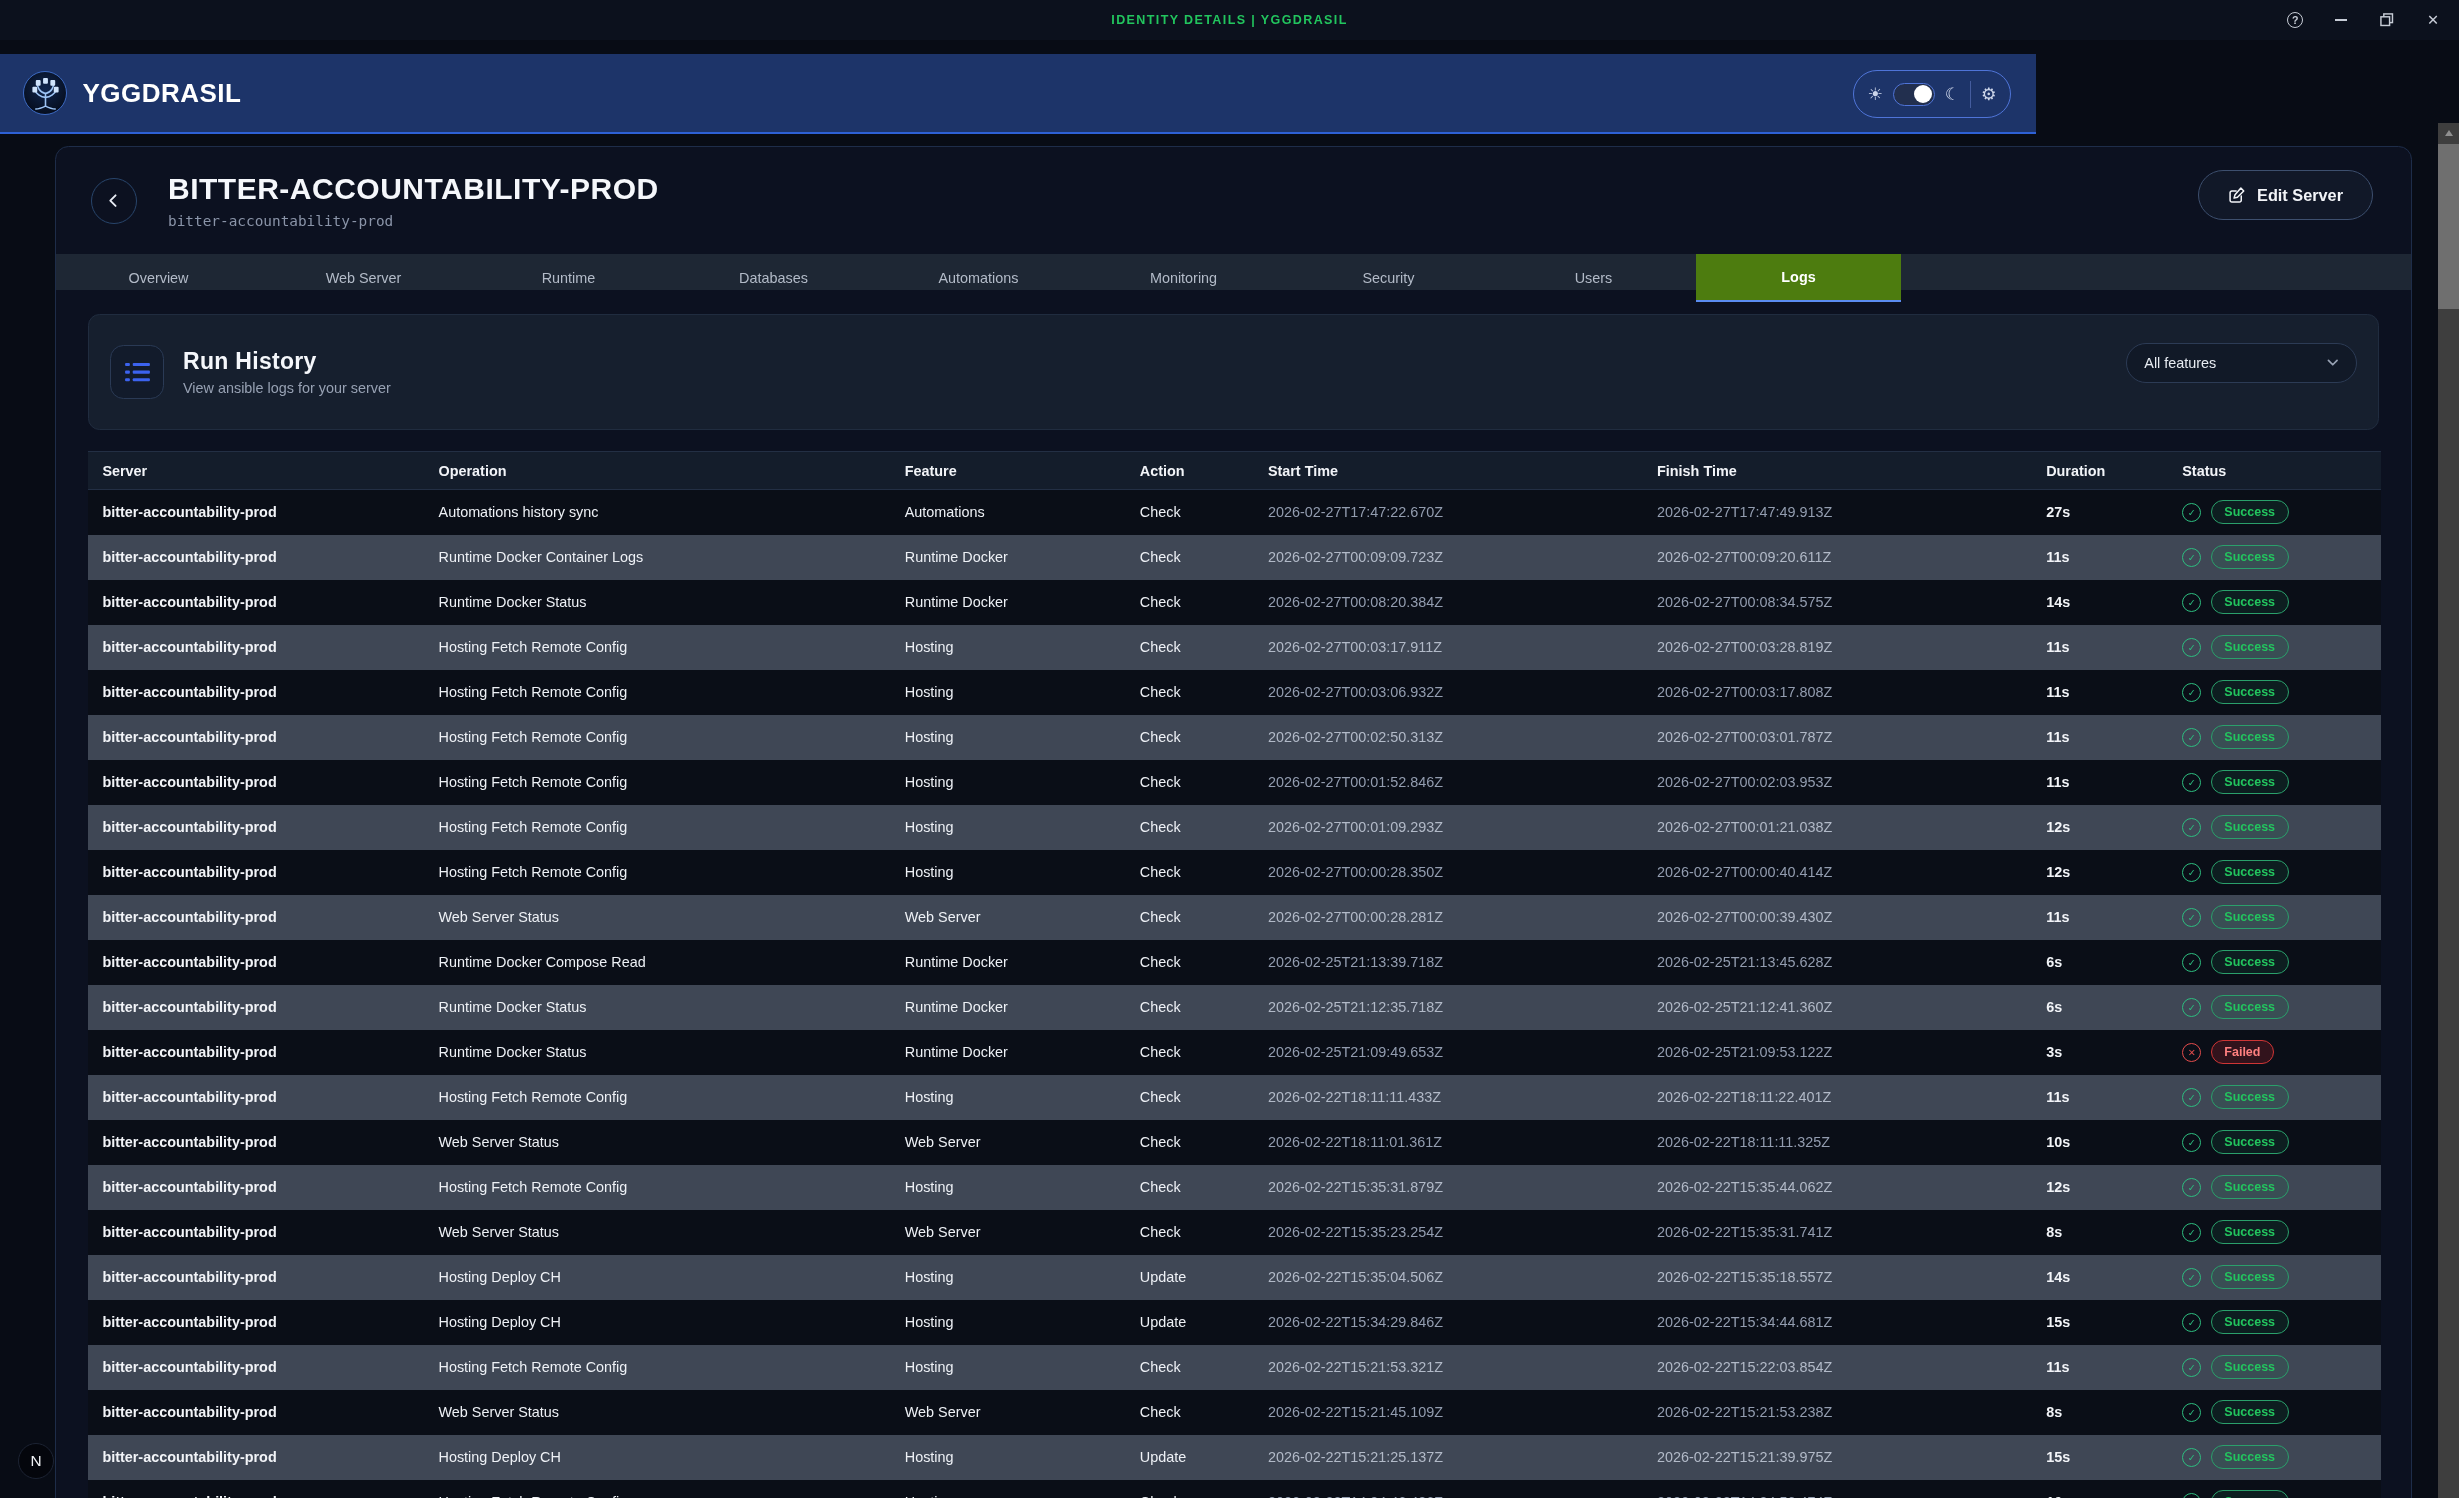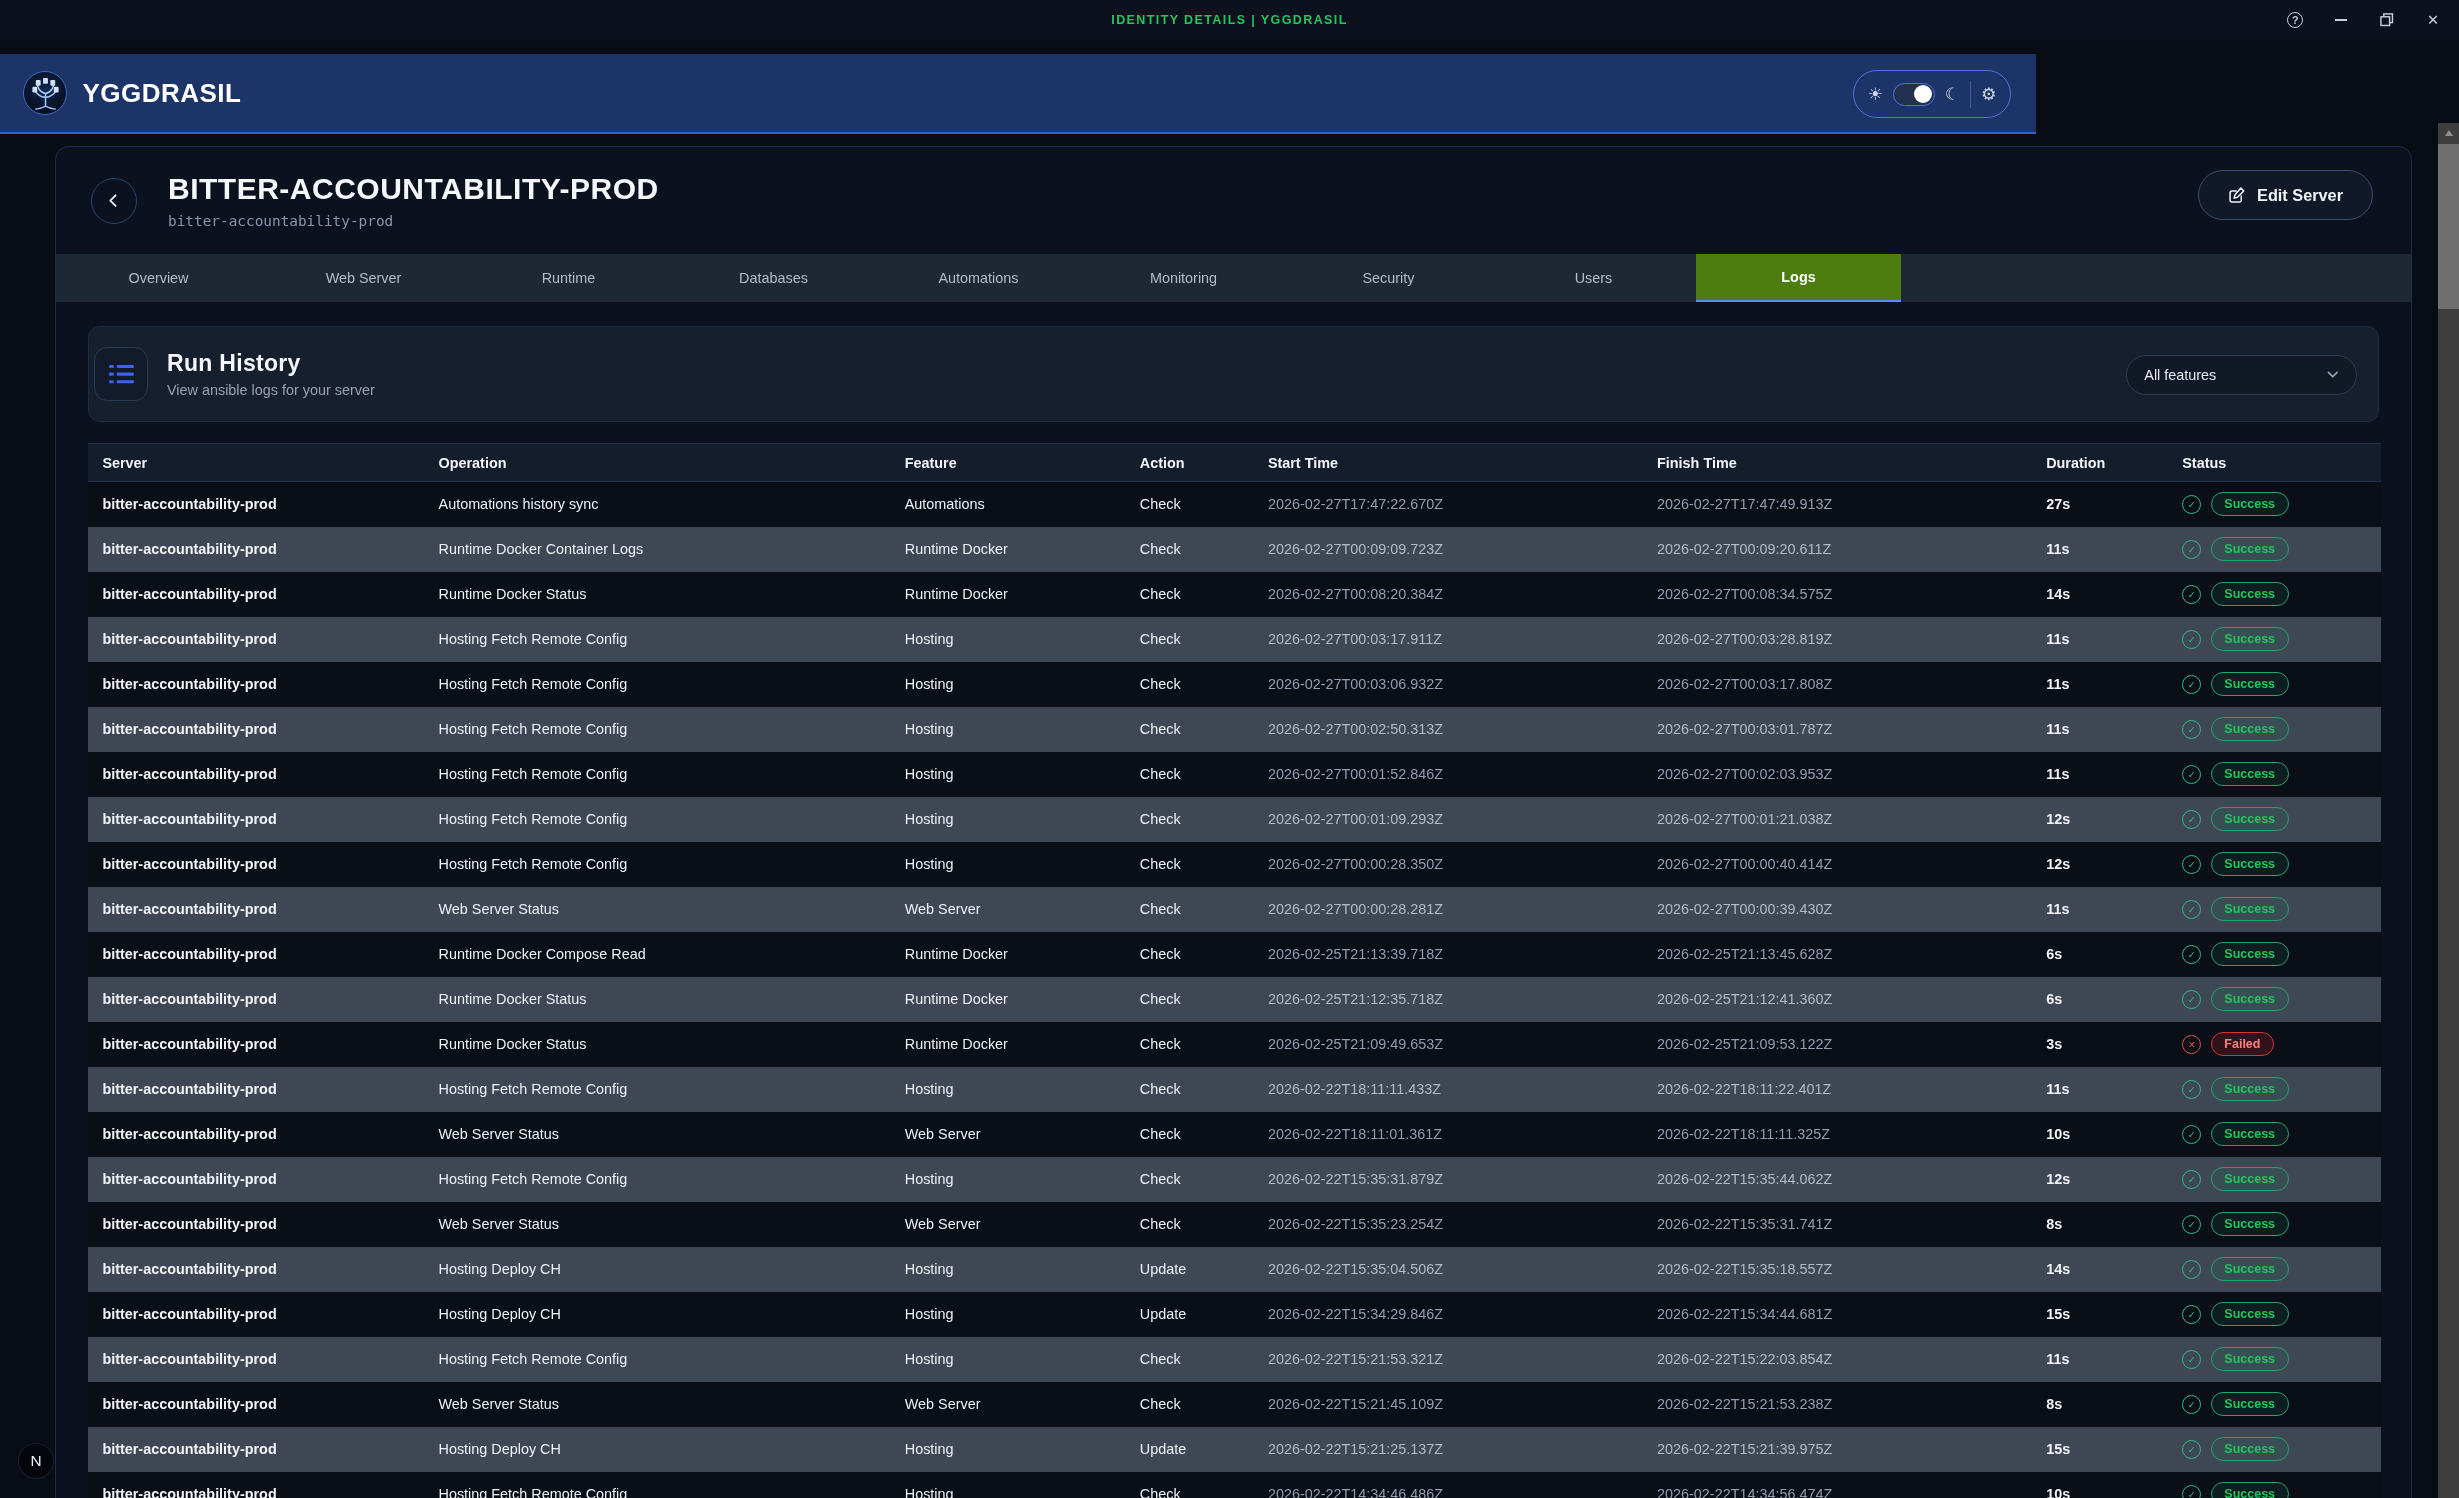--- a/index.html
+++ b/index.html
@@ -37,29 +37,29 @@
   .back-btn { width:46px; height:46px; border-radius:50%; border:1px solid #28456b; background:transparent;
               display:flex; align-items:center; justify-content:center; color:#e8ecf4; flex:0 0 auto; }
   .head-text { margin-left:31px; }
   .page-title { font-size:30px; font-weight:bold; letter-spacing:0.5px; color:#f5f7fb; }
   .page-subtitle { margin-top:6.7px; font-family:"DejaVu Sans Mono", monospace; font-size:14.4px; color:#8a94a8; }
   .edit-btn { position:absolute; right:38px; top:23px; height:50px; padding:0 29px; border-radius:25px;
               border:1px solid #3d4f6e; background:rgba(22,31,48,0.55); display:flex; align-items:center; gap:11.5px;
               color:#f2f4f8; font-size:16.3px; font-weight:bold; }
 
   
-  .tab-bar { height:48px; background:#1e2734; display:flex; }
+  .tab-bar { height:36px; background:#1e2734; display:flex; }
   .tab { width:205px; height:48px; display:flex; align-items:center; justify-content:center;
          font-size:14.4px; color:#b3bbc8; cursor:default; }
   .tab.active { background:#4d7c0f; color:#ffffff; font-weight:bold; border-bottom:2.9px solid #5b8cf0; }
 
   
   .content { padding:24px 32px 0 32px; }
-  .run-box { height:96px; background:#161f2e; border:1px solid #202c3f; border-radius:11.5px;
-             display:flex; align-items:center; padding:0 5px; position:relative; }
+  .run-box { height:116px; background:#161f2e; border:1px solid #202c3f; border-radius:11.5px;
+             display:flex; align-items:center; padding:0 21px; position:relative; }
   .run-icon-tile { width:54px; height:54px; border-radius:13.4px; background:#121b2b; border:1px solid #2a3a55;
                    display:flex; align-items:center; justify-content:center; }
   .run-titles { margin-left:19px; }
   .run-title { font-size:23px; font-weight:bold; color:#f5f7fb; letter-spacing:0.3px; }
   .run-subtitle { margin-top:5.8px; font-size:14.4px; color:#97a1b3; }
   .filter-select { position:absolute; right:21px; top:28px; width:231px; height:40px; border:1px solid #2c3b55;
                    border-radius:20px; background:#111927; display:flex; align-items:center; justify-content:space-between;
                    padding:0 17.3px; font-size:14.4px; color:#e8ecf2; }
 
   

